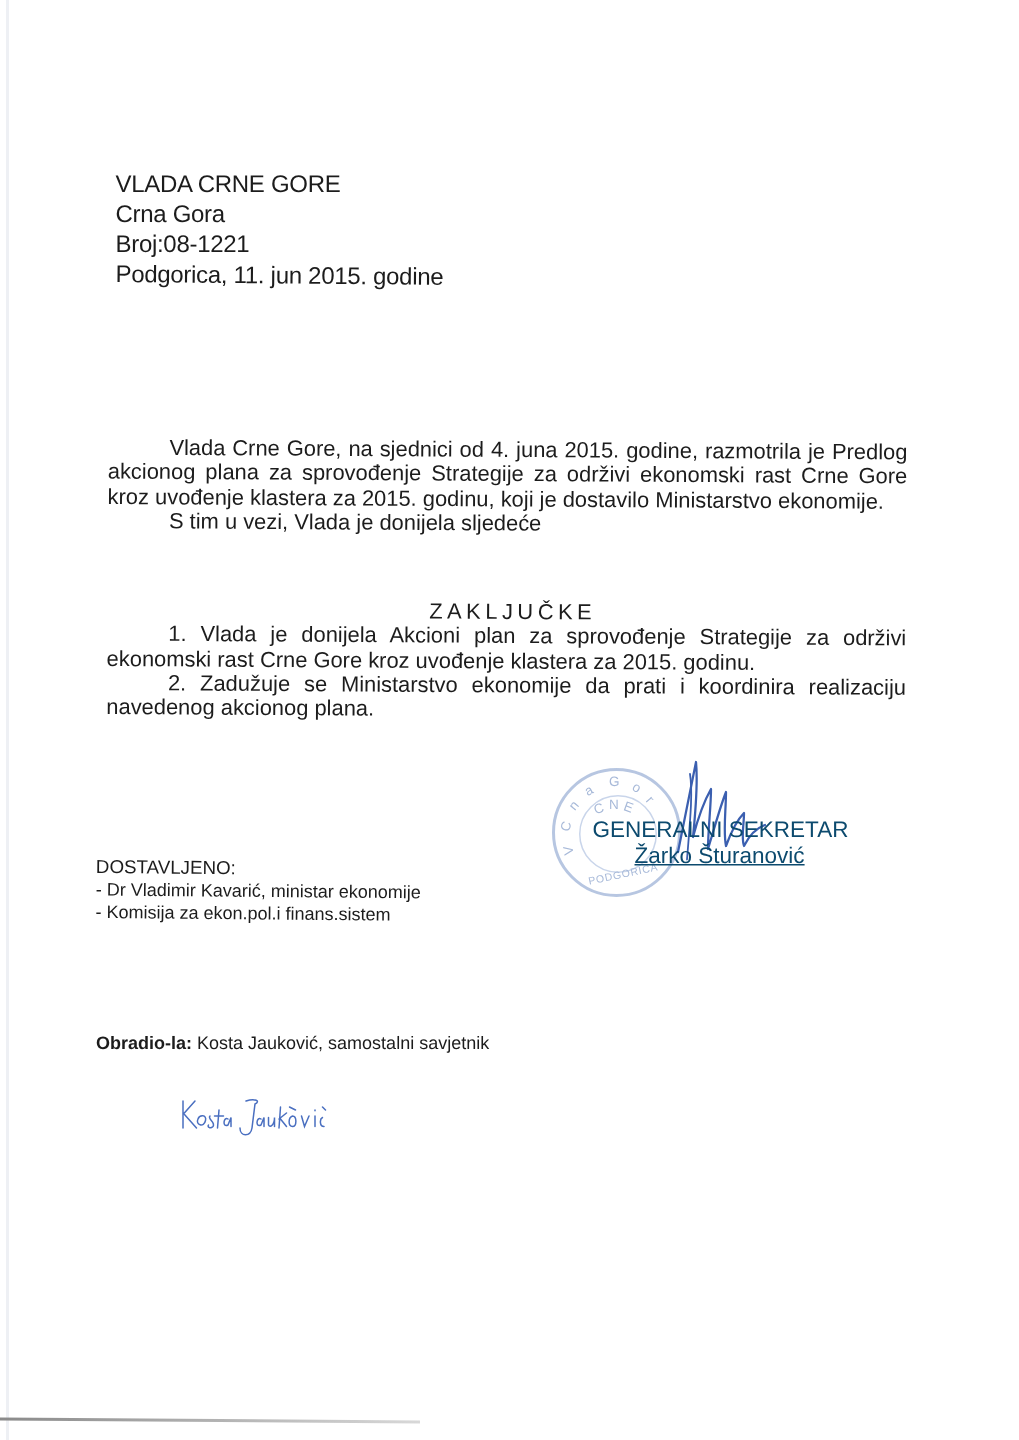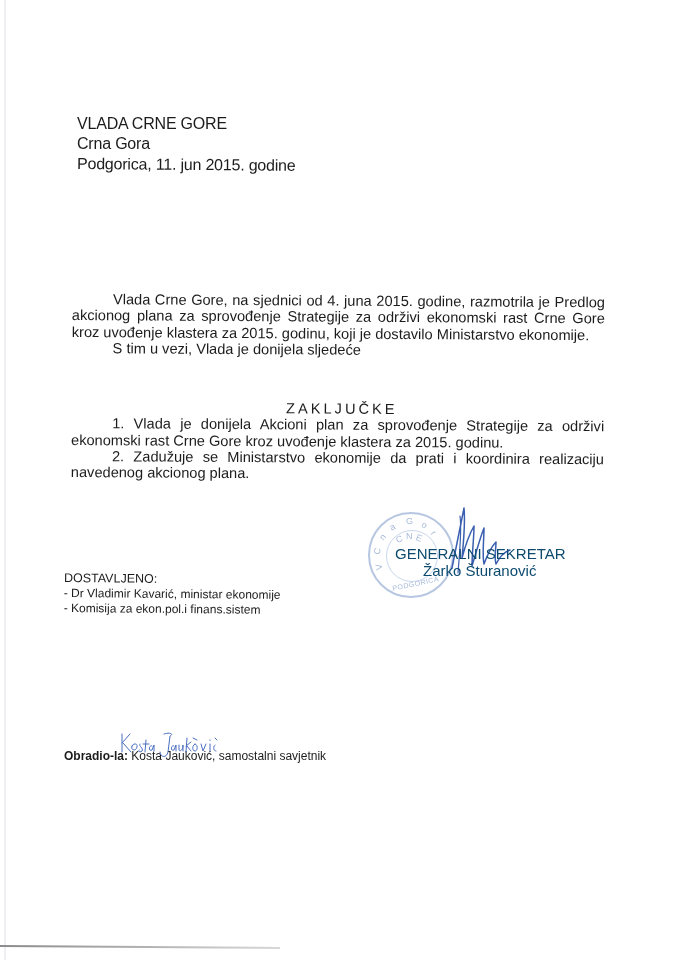--- a/index.html
+++ b/index.html
@@ -122,38 +122,38 @@
     }
     .sign-block {
       position: absolute;
       left: 395px;
       top: 545px;
       font-size: 15px;
       line-height: 17px;
       color: #0c4a6e;
     }
     .sign-title { white-space: nowrap; }
-    .sign-name { padding-left: 28px; white-space: nowrap; }
+    .sign-name { padding-left: 28px; white-space: nowrap; text-decoration: underline; }
 
     .dostavljeno {
       position: absolute;
       left: 64px;
       top: 571px;
       font-size: 12px;
       line-height: 15px;
       transform: rotate(0.5deg);
       transform-origin: left top;
     }
     .dostavljeno .title { font-size: 12.5px; }
     .dostavljeno div { white-space: nowrap; }
 
     .obradio {
       position: absolute;
       left: 64px;
-      top: 749px;
+      top: 688px;
       font-size: 12px;
       line-height: 14px;
       white-space: nowrap;
     }
     .obradio .label { font-weight: bold; }
     .handwritten-svg {
       position: absolute;
       left: 118px;
       top: 728px;
       width: 110px;
@@ -162,20 +162,21 @@
   </style>
 </head>
 <body>
 
 <div class="page-edge"></div>
 <div class="scan-line"></div>
 
 <div class="header">
   <div>VLADA CRNE GORE</div>
   <div>Crna Gora</div>
+  <div>Broj:08-1221</div>
   <div class="date">Podgorica, 11. jun 2015. godine</div>
 </div>
 
 <div class="body-block">
   <p class="para para-last">Vlada Crne Gore, na sjednici od 4. juna 2015. godine, razmotrila je Predlog akcionog plana za sprovođenje Strategije za održivi ekonomski rast Crne Gore kroz uvođenje klastera za 2015. godinu, koji je dostavilo Ministarstvo ekonomije.</p>
   <p class="para-short">S tim u vezi, Vlada je donijela sljedeće</p>
   <p class="heading">ZAKLJUČKE</p>
   <p class="item">1. Vlada je donijela Akcioni plan za sprovođenje Strategije za održivi ekonomski rast Crne Gore kroz uvođenje klastera za 2015. godinu.</p>
   <p class="item" style="text-align-last:left;">2. Zadužuje se Ministarstvo ekonomije da prati i koordinira realizaciju navedenog akcionog plana.</p>
 </div>

